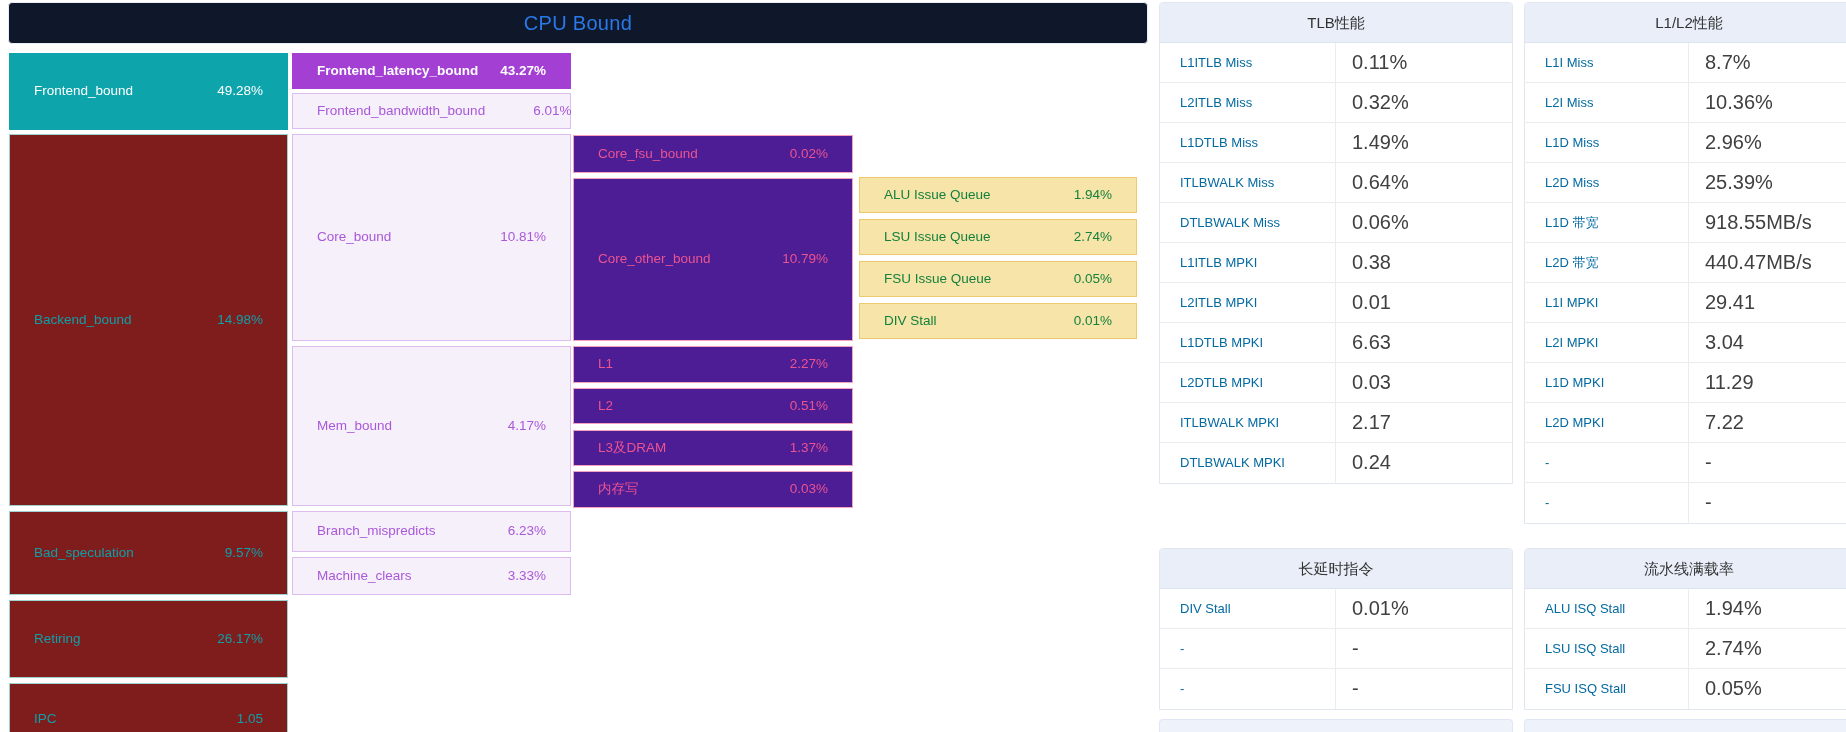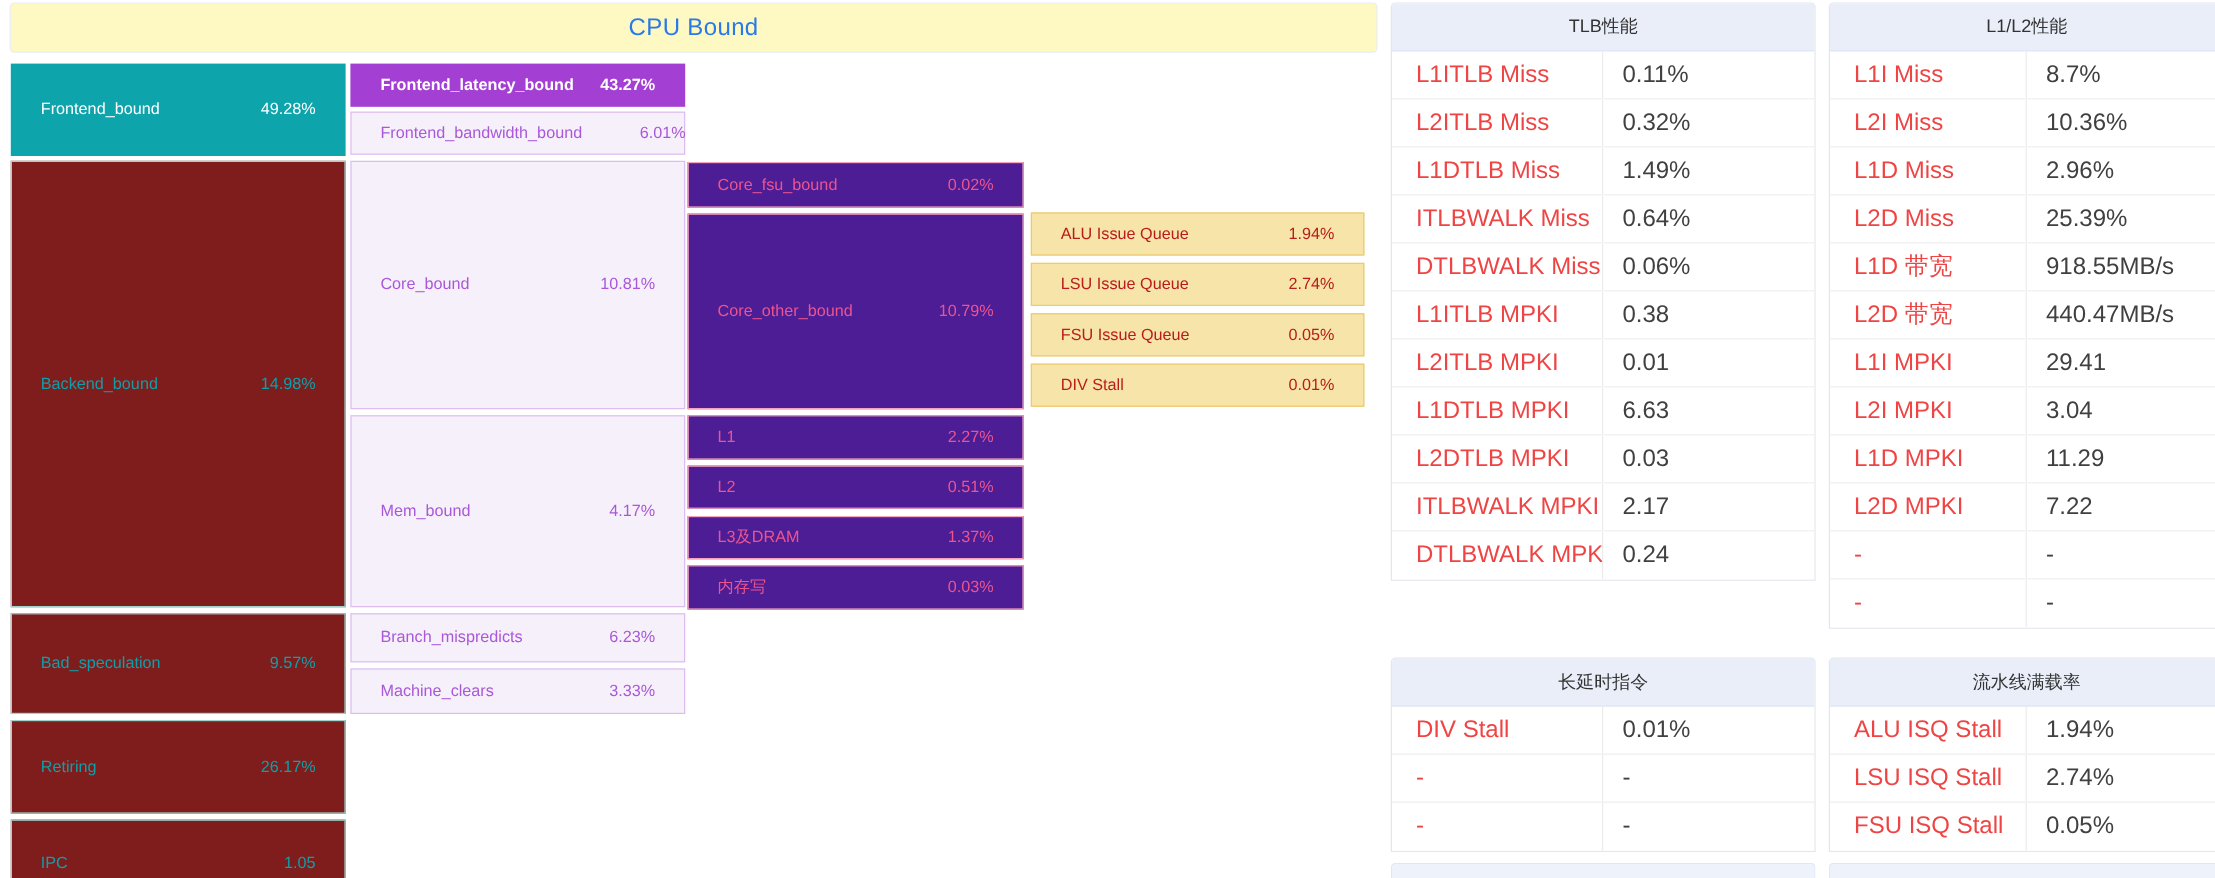--- a/index.html
+++ b/index.html
@@ -7,54 +7,54 @@
   body {
     width: 1846px; height: 732px; overflow: hidden; position: relative;
     background: #ffffff;
     font-family: "Liberation Sans", "DejaVu Sans", sans-serif;
   }
   .stage { position: absolute; inset: 0; }
 
   
   .cpu-header {
     position: absolute; left: 8px; top: 2px; width: 1140px; height: 42px;
-    background: #fef9c3; border: 1px solid #e9edf5; border-radius: 4px;
+    background: #0f172a; border: 1px solid #e9edf5; border-radius: 4px;
     display: flex; align-items: center; justify-content: center;
     color: #2979e8; font-size: 20px; font-weight: 500; letter-spacing: .3px;
   }
 
   
   .cell {
     position: absolute; display: flex; align-items: center;
     justify-content: space-between; padding: 0 24px;
     font-size: 13.5px; border: 1px solid transparent; line-height: 1.1;
   }
   .cell .cv { margin-left: 8px; white-space: nowrap; }
   .teal-solid   { background: #0ea4ac; color: #ffffff; }
   .teal-light   { background: #7f1d1d; border-color: #9fd1cd; color: #0f9fa8; }
   .purple-solid { background: #a43fd4; color: #ffffff; font-weight: 600; }
   .purple-light { background: #f6f0fa; border-color: #ddbcf0; color: #a958da; gap: 40px; }
   .pink-light   { background: #4c1d95; border-color: #f5a2bf; color: #ec5490; }
-  .yellow-cell  { background: #f6e4a8; border-color: #ecca6d; color: #b91c1c; gap: 12px; }
+  .yellow-cell  { background: #f6e4a8; border-color: #ecca6d; color: #15803d; gap: 12px; }
 
   
   .mtable {
     position: absolute; background: #ffffff;
     border: 1px solid #e2e6ef; border-radius: 4px 4px 0 0; overflow: hidden;
   }
   .mtable .thead {
     height: 40px; line-height: 40px; text-align: center;
     background: #e9eef9; border-bottom: 1px solid #dde3f0;
     color: #333333; font-size: 15px;
   }
   .trow { display: flex; height: 40px; border-bottom: 1px solid #ececec; background: #fff; }
   .trow:last-child { border-bottom: none; }
   .tlabel {
     width: 50%; padding-left: 20px; line-height: 39px;
-    border-right: 1px solid #ececec; color: #ef4444; font-size: 20px;
+    border-right: 1px solid #ececec; color: #0369a1; font-size: 13px;
     white-space: nowrap; overflow: hidden;
   }
   .tvalue {
     width: 50%; padding-left: 16px; line-height: 39px;
     color: #404040; font-size: 20px; white-space: nowrap;
   }
 
   
   .strip {
     position: absolute; height: 16px; top: 719px;

